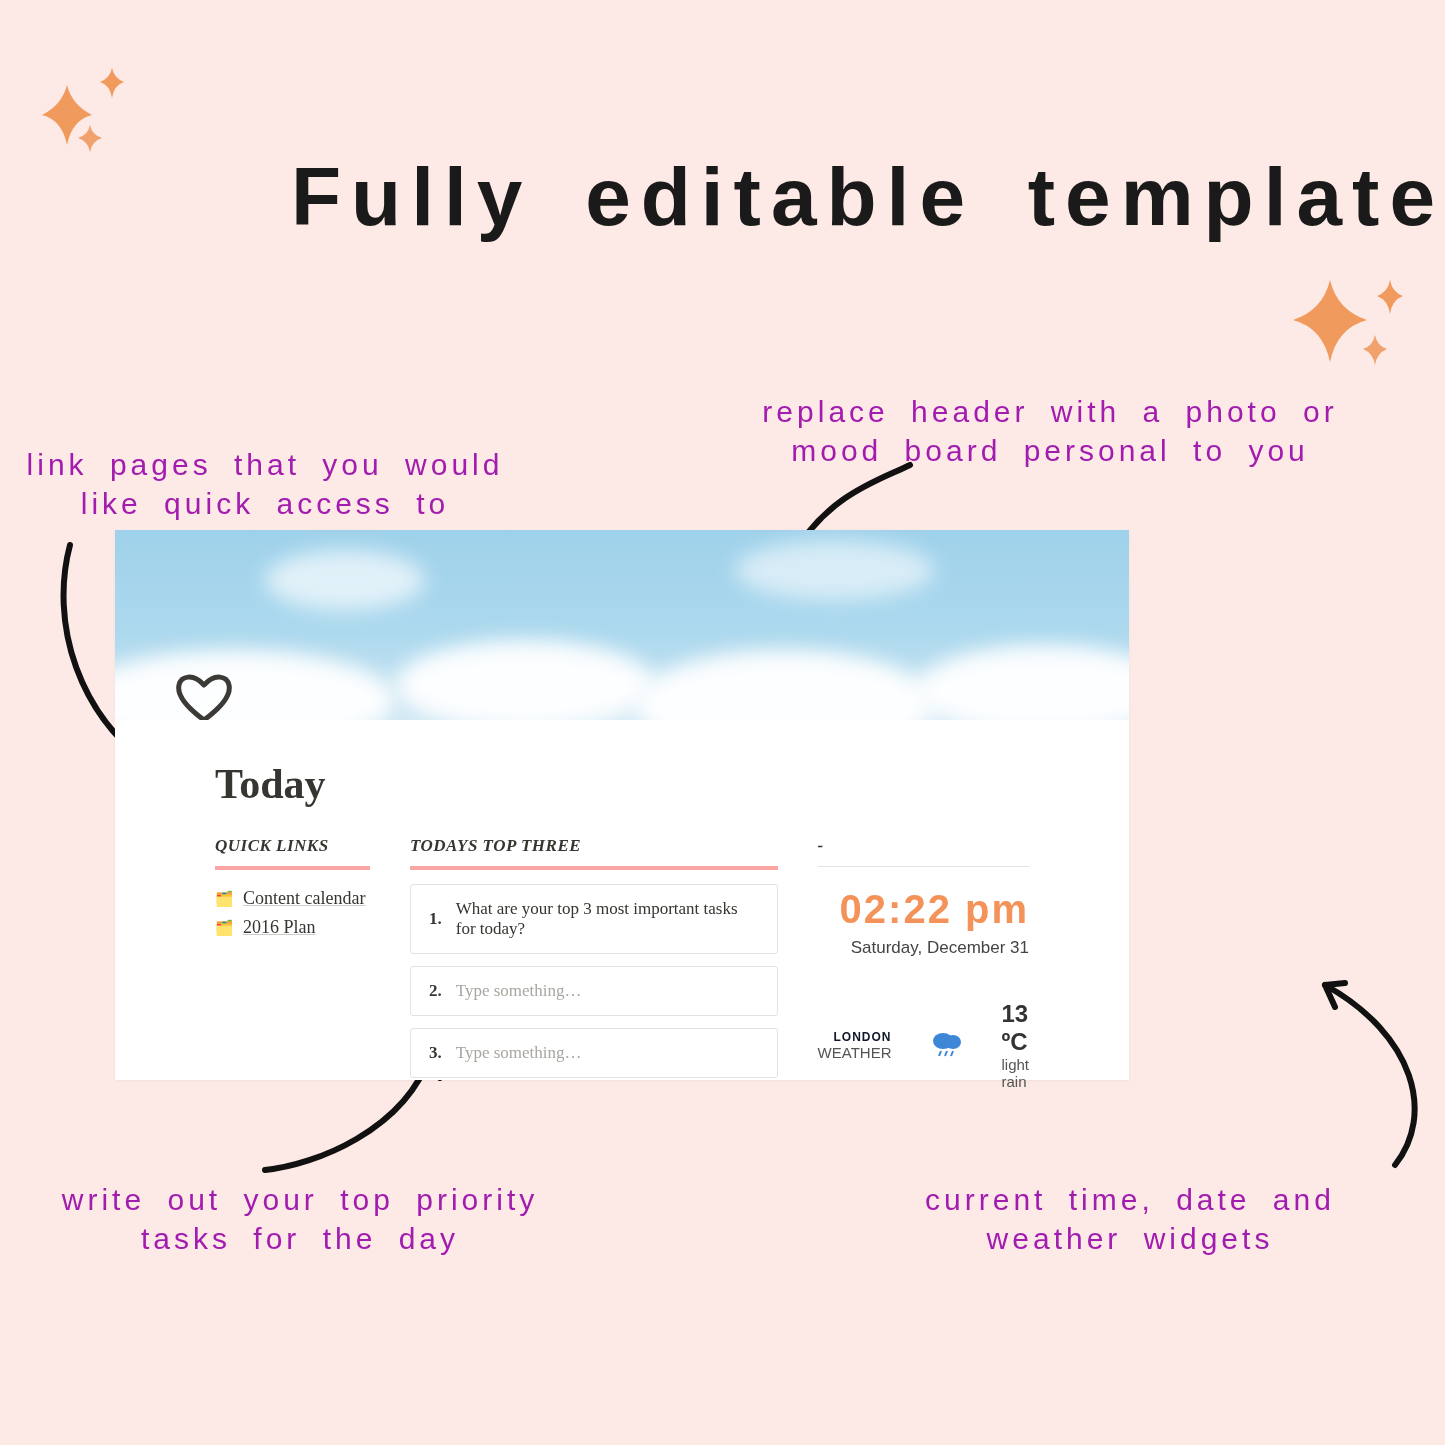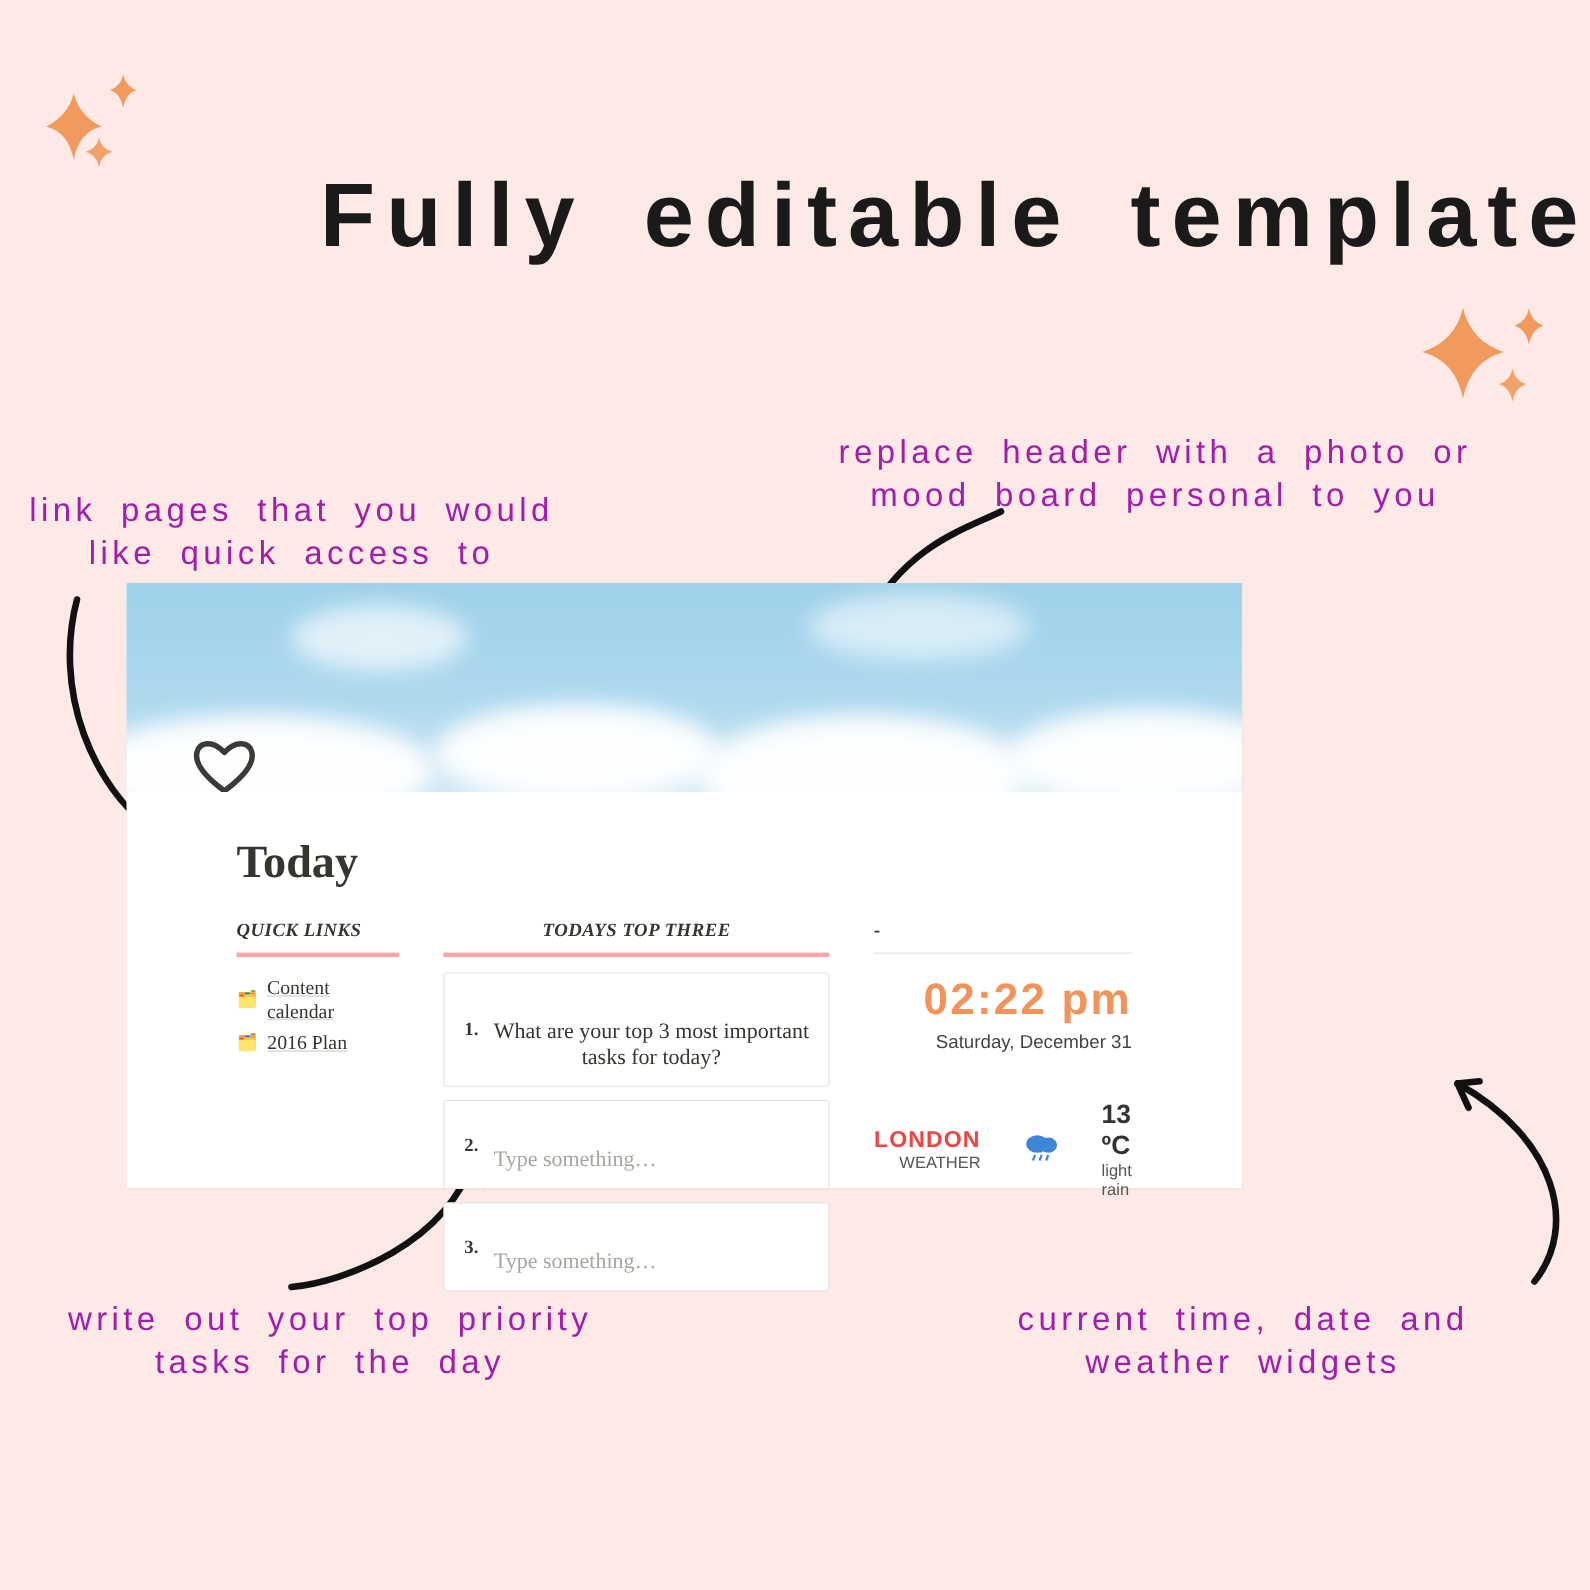--- a/index.html
+++ b/index.html
@@ -88,21 +88,21 @@
     font-weight: 700;
     margin-bottom: 28px;
   }
 
   .columns {
     display: flex;
     gap: 40px;
   }
 
   .col-links { width: 215px; }
-  .col-tasks { width: 510px; text-align: center; }
+  .col-tasks { width: 510px; }
   .col-widgets { flex: 1; }
 
   .section-label {
     font-style: italic;
     font-weight: 700;
     font-size: 17px;
     letter-spacing: 0.5px;
     border-bottom: 4px solid #fca5a5;
     padding-bottom: 10px;
     margin-bottom: 14px;
@@ -124,21 +124,21 @@
     border: 1px solid #e4e2dd;
     border-radius: 3px;
     padding: 14px 18px;
     margin-bottom: 12px;
     display: flex;
     align-items: center;
     gap: 14px;
     background: #fff;
   }
   .task-num { font-weight: 700; font-size: 17px; }
-  .task-text { font-size: 20px; color: #37352f; margin-top: 28px; }
+  .task-text { font-size: 17px; color: #37352f; }
   .task-placeholder { color: #a9a6a0; }
 
   .widget-dash {
     font-style: italic;
     font-weight: 700;
     font-size: 17px;
     border-bottom: 1px solid #e4e2dd;
     padding-bottom: 10px;
     margin-bottom: 20px;
   }
@@ -160,21 +160,21 @@
 
   .weather-block {
     display: flex;
     justify-content: flex-end;
     align-items: center;
     gap: 38px;
     margin-top: 42px;
     font-family: Arial, Helvetica, sans-serif;
   }
   .weather-loc { text-align: right; }
-  .weather-loc .city { font-weight: 700; font-size: 21px; letter-spacing: 1px; color:#ef4444;}
+  .weather-loc .city { font-weight: 700; font-size: 12px; letter-spacing: 1px; color:#0f172a;}
   .weather-loc .wlbl { font-size: 15px; color: #555; }
   .weather-icon { font-size: 30px; color: #3e86d6; }
   .weather-temp { text-align: left; }
   .weather-temp .deg { font-size: 24px; font-weight: 600; color: #333;}
   .weather-temp .desc { font-size: 15px; color: #555; }
 
 </style>
 </head>
 <body>
 

